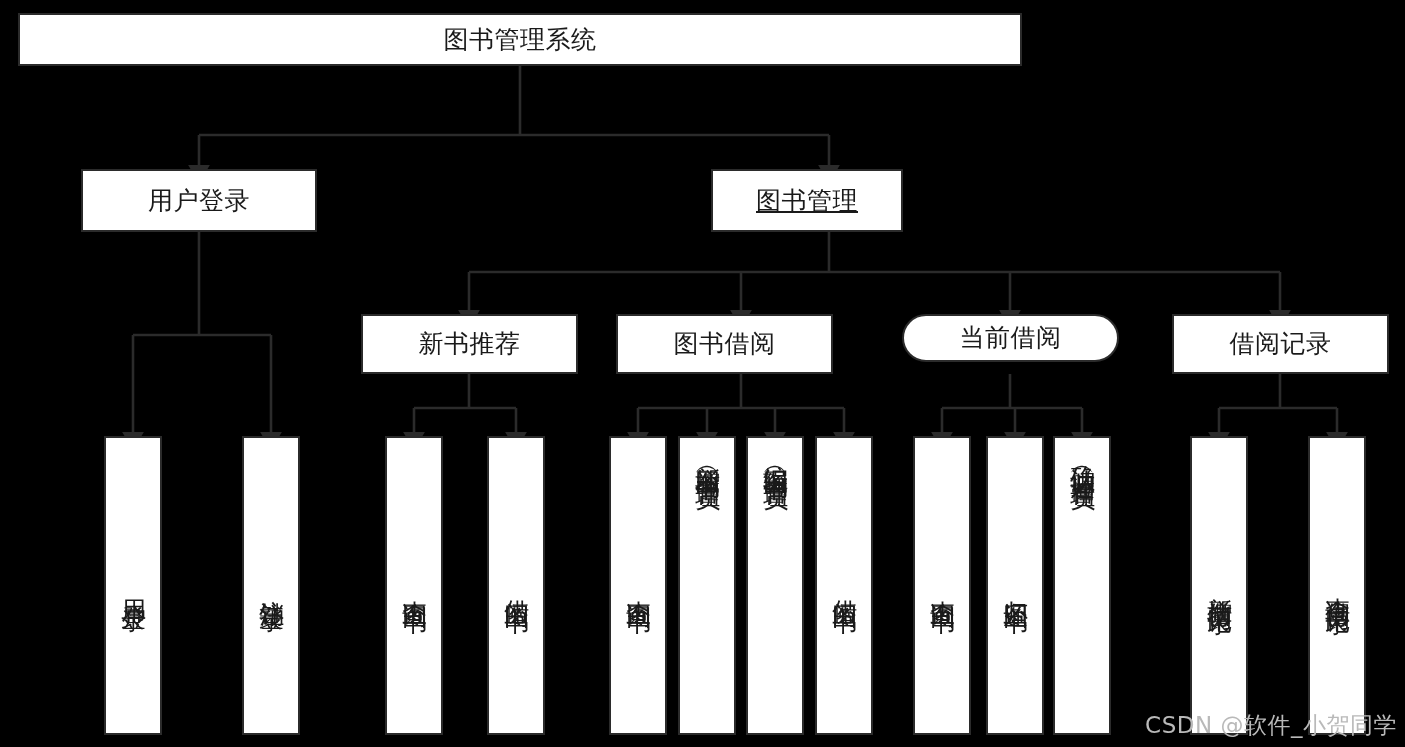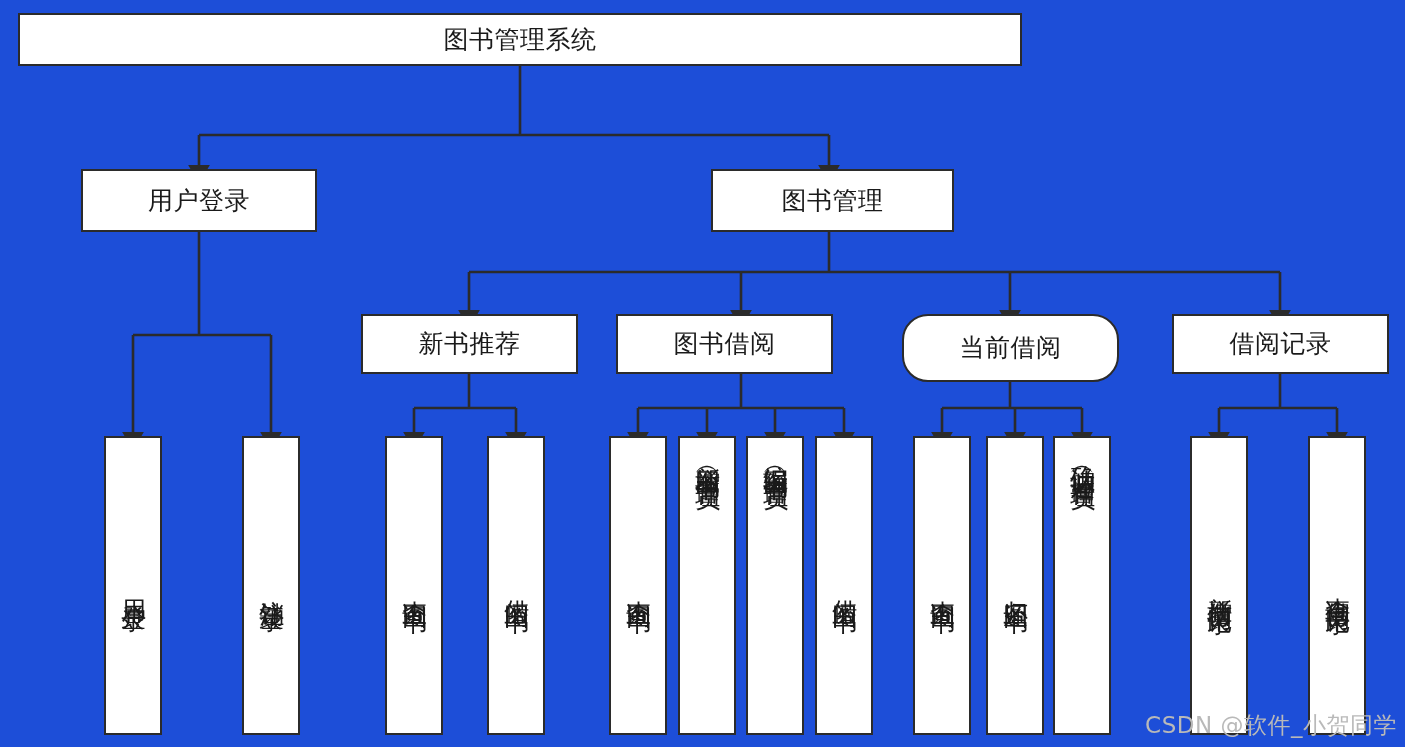--- a/index.html
+++ b/index.html
@@ -8,21 +8,21 @@
     padding: 0;
     background: #ffffff;
   }
   body {
     font-family: "DejaVu Sans", "Liberation Sans", sans-serif;
   }
   #canvas {
     position: relative;
     width: 1405px;
     height: 747px;
-    background: #1d4ed8;
+    background: #000000;
     overflow: hidden;
   }
   #edges {
     position: absolute;
     left: 0;
     top: 0;
     width: 1405px;
     height: 747px;
     pointer-events: none;
   }
@@ -119,31 +119,31 @@
       </g>
   </svg>
 
   <div class="node root" style="left: 18px; top: 13px; width: 1004px; height: 53px;">
     <span class="label">图书管理系统</span>
   </div>
 
   <div class="node horiz" style="left: 81px; top: 169px; width: 236px; height: 63px;">
     <span class="label">用户登录</span>
   </div>
-  <div class="node horiz" style="left: 711px; top: 169px; width: 243px; height: 63px;">
+  <div class="node horiz" style="left: 711px; top: 169px; width: 192px; height: 63px; text-decoration: underline;">
     <span class="label">图书管理</span>
   </div>
 
   <div class="node horiz" style="left: 361px; top: 314px; width: 217px; height: 60px;">
     <span class="label">新书推荐</span>
   </div>
   <div class="node horiz" style="left: 616px; top: 314px; width: 217px; height: 60px;">
     <span class="label">图书借阅</span>
   </div>
-  <div class="node horiz" style="left: 902px; top: 314px; width: 217px; height: 68px; border-radius: 26px;">
+  <div class="node horiz" style="left: 902px; top: 314px; width: 217px; height: 48px; border-radius: 26px;">
     <span class="label">当前借阅</span>
   </div>
   <div class="node horiz" style="left: 1172px; top: 314px; width: 217px; height: 60px;">
     <span class="label">借阅记录</span>
   </div>
 
   <div class="node vert center" style="left: 104px; top: 436px; width: 58px; height: 299px;">
     <span class="label">用户登录</span>
   </div>
   <div class="node vert center" style="left: 242px; top: 436px; width: 58px; height: 299px;">

